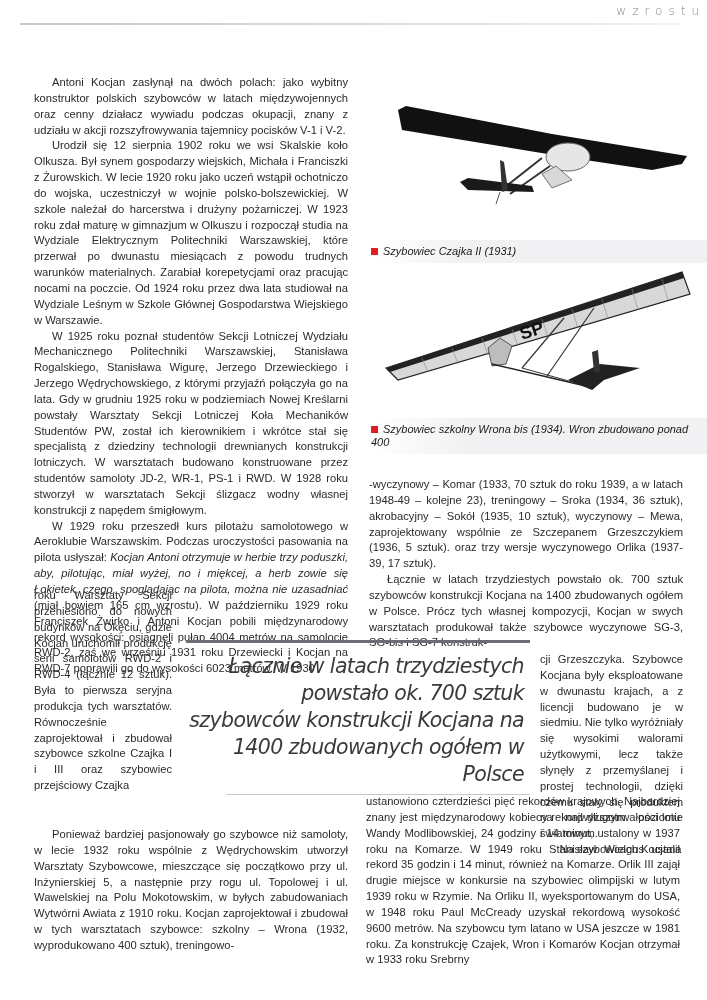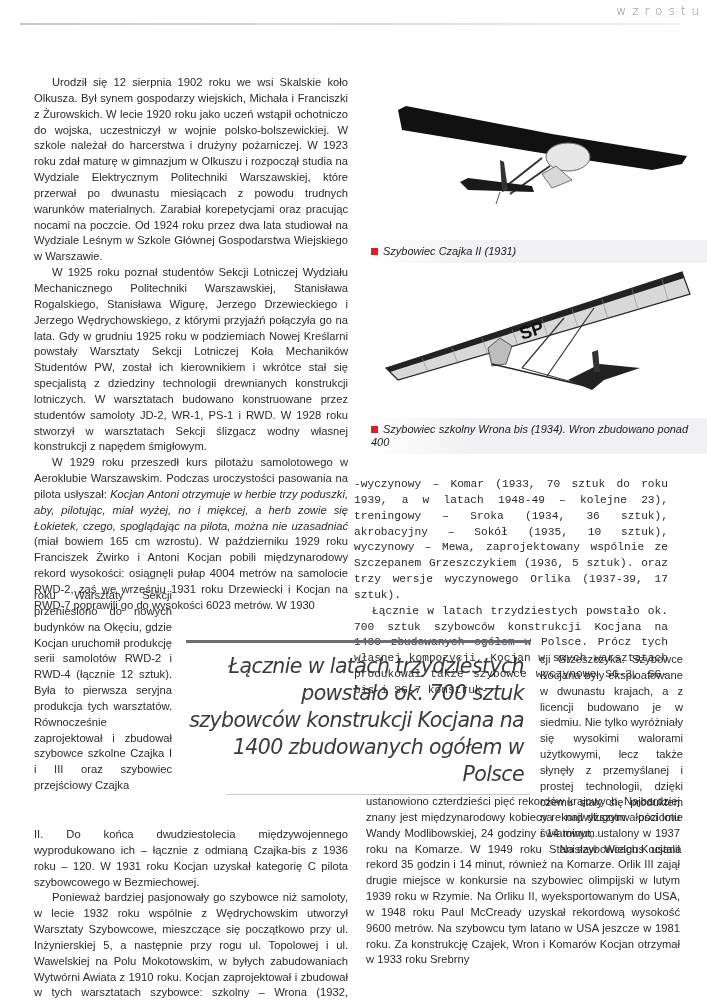--- a/index.html
+++ b/index.html
@@ -20,21 +20,21 @@
     .text {
       position: absolute; font-size: 11.2px; line-height: 15.85px;
       text-align: justify; color: #2a2a2a;
     }
     .text p { margin: 0; text-indent: 18px; }
     .text p.noindent { text-indent: 0; }
     .text em { font-style: italic; }
     .colA { left: 34px; top: 75px; width: 314px; }
     .colA2 { left: 34px; top: 588px; width: 138px; }
     .colA3 { left: 34px; top: 827px; width: 314px; }
-    .colB { left: 354px; top: 477px; width: 314px; font-family: Liberation Mono, monospace; }
+    .colB { left: 369px; top: 477px; width: 314px; }
     .colB2 { left: 540px; top: 620px; width: 143px; margin-top: 32px; }
     .colB3 { left: 366px; top: 794px; width: 314px; }
 
     .photo { position: absolute; background: #fff; }
     .photo1 { left: 372px; top: 62px; width: 330px; height: 170px; }
     .photo2 { left: 372px; top: 268px; width: 330px; height: 150px; }
 
     .caption {
       position: absolute; left: 369px; width: 322px;
       background: linear-gradient(to right, #ffffff, #f1f1f3 30%, #f1f1f3);
@@ -63,31 +63,31 @@
       margin-top: 6px; margin-left: 40px; height: 1px; background: #c8c8cc;
     }
   </style>
 </head>
 <body>
 
 <div class="header-rule"></div>
 <div class="section-label">wzrostu</div>
 
 <div class="text colA">
+  <p>Antoni Kocjan zasłynął na dwóch polach: jako wybitny konstruktor polskich szybowców w latach międzywojennych oraz cenny działacz wywiadu podczas okupacji, znany z udziału w akcji rozszyfrowywania tajemnicy pocisków V-1 i V-2.</p>
   <p>Urodził się 12 sierpnia 1902 roku we wsi Skalskie koło Olkusza. Był synem gospodarzy wiejskich, Michała i Franciszki z Żurowskich. W lecie 1920 roku jako uczeń wstąpił ochotniczo do wojska, uczestniczył w wojnie polsko-bolszewickiej. W szkole należał do harcerstwa i drużyny pożarniczej. W 1923 roku zdał maturę w gimnazjum w Olkuszu i rozpoczął studia na Wydziale Elektrycznym Politechniki Warszawskiej, które przerwał po dwunastu miesiącach z powodu trudnych warunków materialnych. Zarabiał korepetycjami oraz pracując nocami na poczcie. Od 1924 roku przez dwa lata studiował na Wydziale Leśnym w Szkole Głównej Gospodarstwa Wiejskiego w Warszawie.</p>
   <p>W 1925 roku poznał studentów Sekcji Lotniczej Wydziału Mechanicznego Politechniki Warszawskiej, Stanisława Rogalskiego, Stanisława Wigurę, Jerzego Drzewieckiego i Jerzego Wędrychowskiego, z którymi przyjaźń połączyła go na lata. Gdy w grudniu 1925 roku w podziemiach Nowej Kreślarni powstały Warsztaty Sekcji Lotniczej Koła Mechaników Studentów PW, został ich kierownikiem i wkrótce stał się specjalistą z dziedziny technologii drewnianych konstrukcji lotniczych. W warsztatach budowano konstruowane przez studentów samoloty JD-2, WR-1, PS-1 i RWD. W 1928 roku stworzył w warsztatach Sekcji ślizgacz wodny własnej konstrukcji z napędem śmigłowym.</p>
   <p><span>W 1929 roku przeszedł kurs pilotażu samolotowego w Aeroklubie Warszawskim. Podczas uroczystości pasowania na pilota usłyszał: </span><em>Kocjan Antoni otrzymuje w herbie trzy poduszki, aby, pilotując, miał wyżej, no i miękcej, a herb zowie się Łokietek, czego, spoglądając na pilota, można nie uzasadniać</em><span> (miał bowiem 165 cm wzrostu). W październiku 1929 roku Franciszek Żwirko i Antoni Kocjan pobili międzynarodowy rekord wysokości: osiągnęli pułap 4004 metrów na samolocie RWD-2, zaś we wrześniu 1931 roku Drzewiecki i Kocjan na RWD-7 poprawili go do wysokości 6023 metrów. W 1930</span></p>
 </div>
 
 <div class="text colA2">
   <p class="noindent">roku Warsztaty Sekcji przeniesiono do nowych budynków na Okęciu, gdzie Kocjan uruchomił produkcję serii samolotów RWD-2 i RWD-4 (łącznie 12 sztuk). Była to pierwsza seryjna produkcja tych warsztatów. Równocześnie zaprojektował i zbudował szybowce szkolne Czajka I i III oraz szybowiec przejściowy Czajka</p>
 </div>
 
 <div class="text colA3">
-  <p class="noindent">II. Do końca dwudziestolecia międzywojennego wyprodukowano ich – łącznie z odmianą Czajka-bis z 1936 roku – 120. W 1931 roku Kocjan uzyskał kategorię C pilota szybowcowego w Bezmiechowej.</p>
   <p>Ponieważ bardziej pasjonowały go szybowce niż samoloty, w lecie 1932 roku wspólnie z Wędrychowskim utworzył Warsztaty Szybowcowe, mieszczące się początkowo przy ul. Inżynierskiej 5, a następnie przy rogu ul. Topolowej i ul. Wawelskiej na Polu Mokotowskim, w byłych zabudowaniach Wytwórni Awiata z 1910 roku. Kocjan zaprojektował i zbudował w tych warsztatach szybowce: szkolny – Wrona (1932, wyprodukowano 400 sztuk), treningowo-</p>
 </div>
 
 <div class="photo photo1">
   <svg width="330" height="170" viewBox="0 0 330 170">
     <path d="M26 48 L34 44 L180 72 L315 94 L310 102 L280 108 L200 96 L30 68 Z" fill="#111"></path>
     <ellipse cx="196" cy="95" rx="22" ry="14" fill="#e6e6e6" stroke="#666" stroke-width="1"></ellipse>
     <path d="M184 104 L200 118 L180 126 L170 112 Z" fill="#d8d8d8" stroke="#555" stroke-width="0.8"></path>
     <line x1="170" y1="96" x2="132" y2="126" stroke="#333" stroke-width="2"></line>
     <line x1="178" y1="104" x2="138" y2="132" stroke="#333" stroke-width="2"></line>

